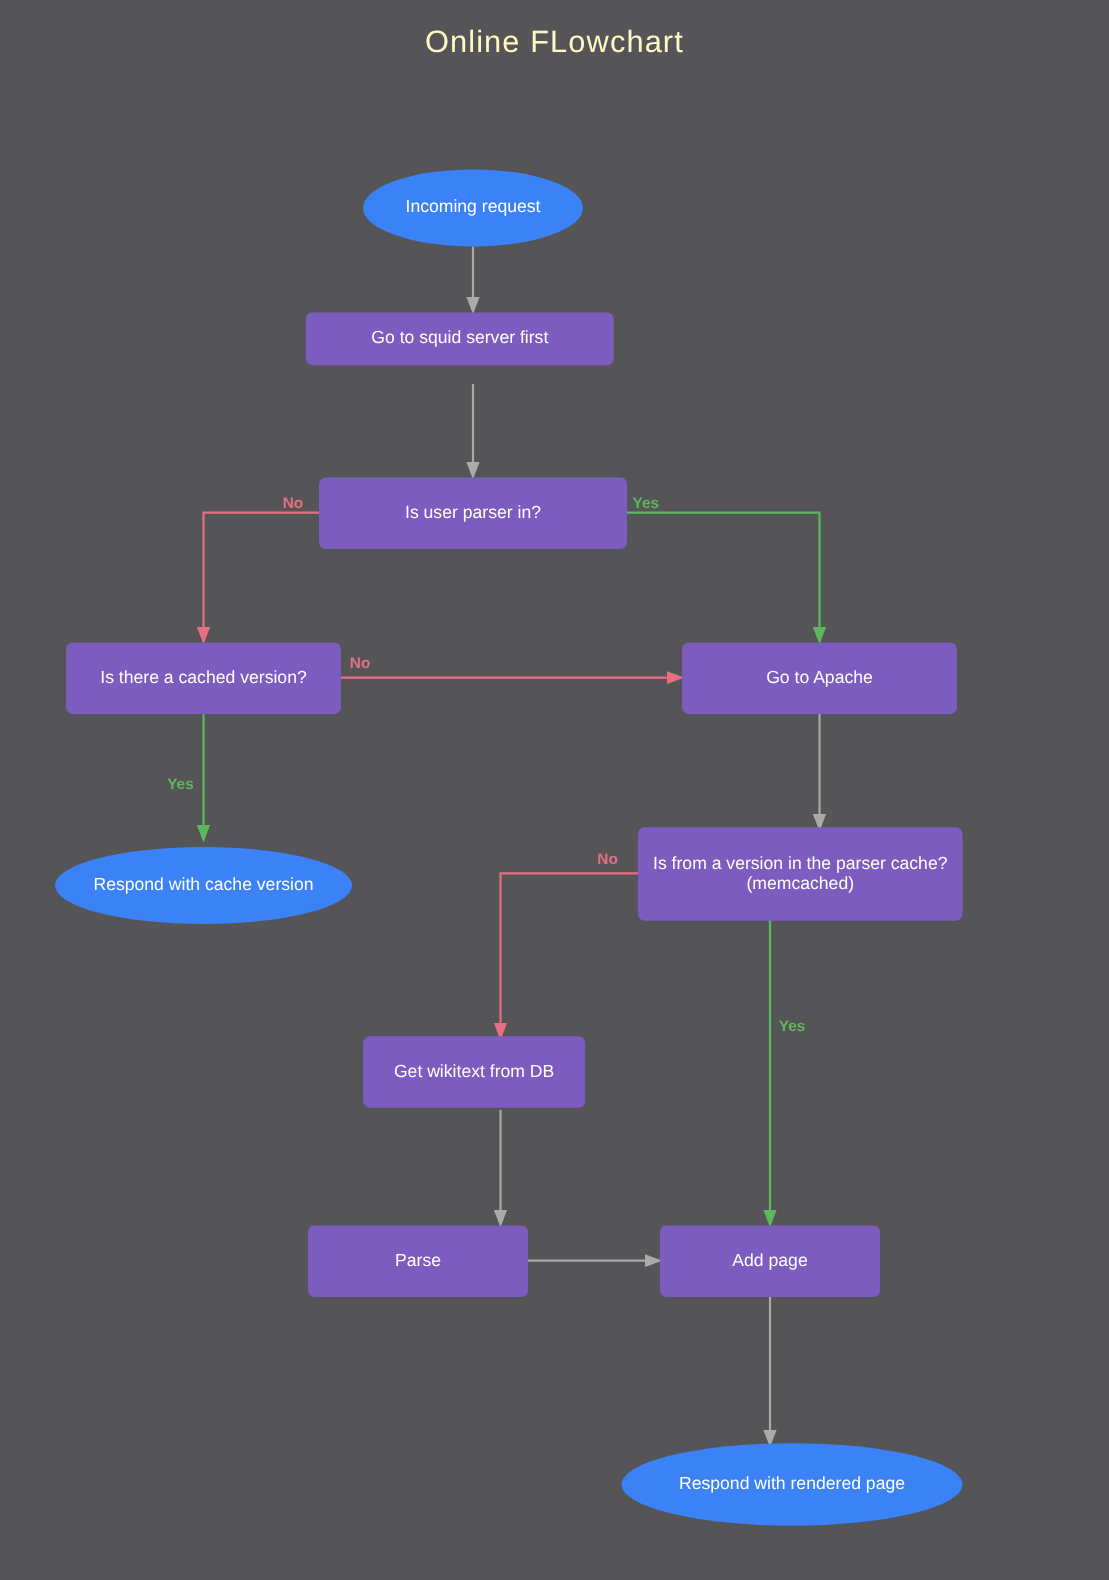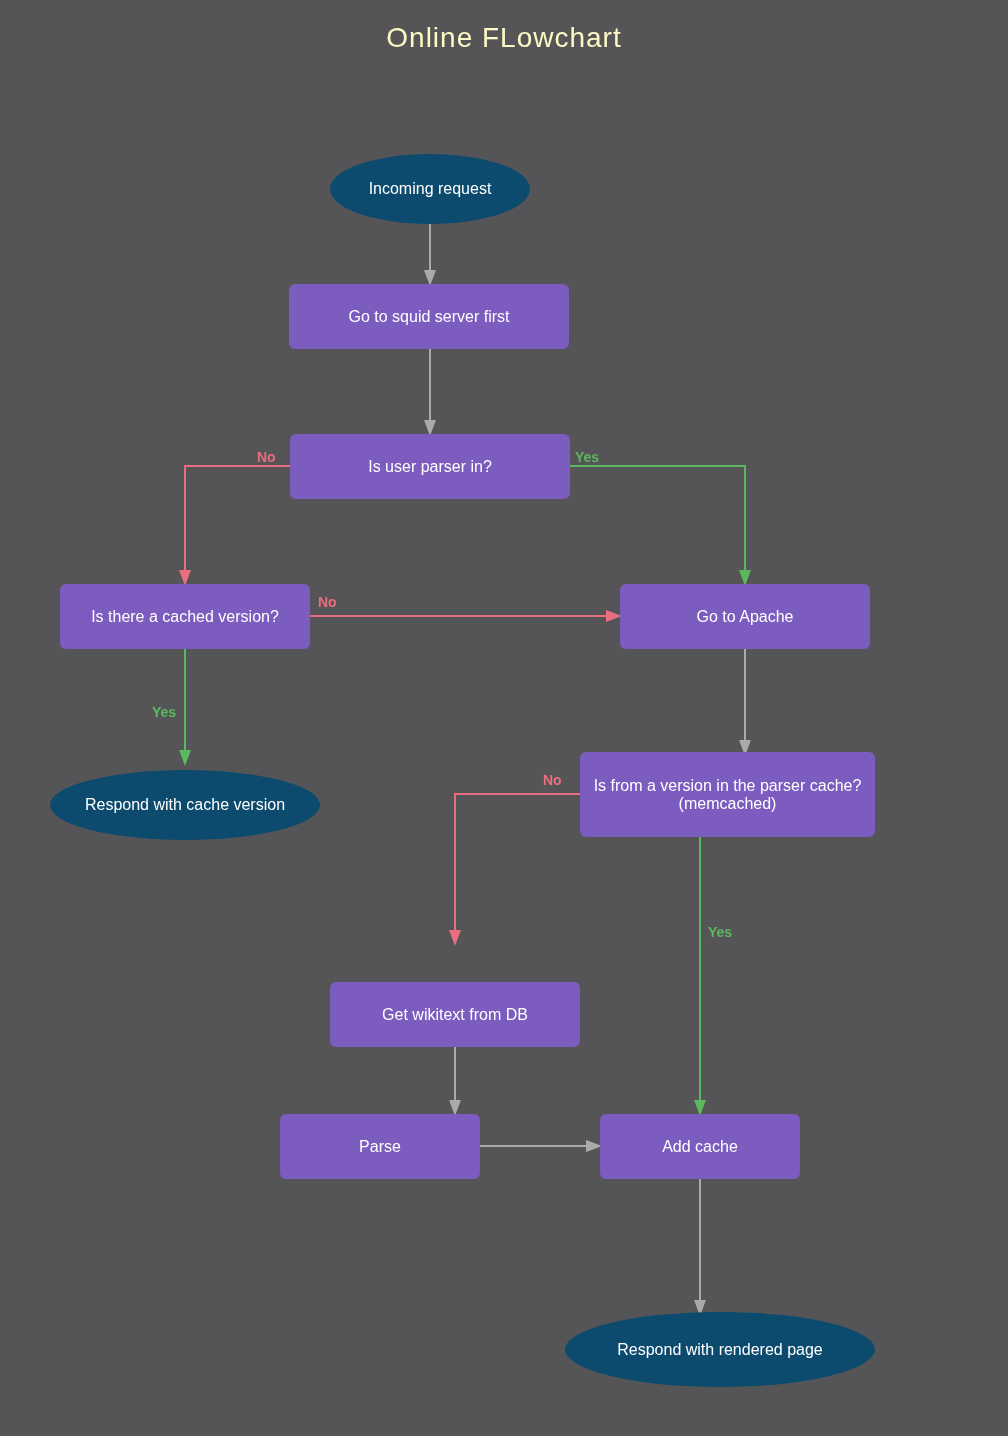--- a/index.html
+++ b/index.html
@@ -32,21 +32,21 @@
       justify-content: center;
       text-align: center;
       color: #ffffff;
       font-size: 16px;
     }
     .rect {
       background-color: #7c5cbf;
       border-radius: 6px;
     }
     .ellipse {
-      background-color: #0c4a6e;
+      background-color: #3b82f6;
       border-radius: 50%;
     }
     
     .arrows-svg {
       position: absolute;
       top: 0;
       left: 0;
       width: 1008px;
       height: 1380px;
       pointer-events: none;
@@ -108,21 +108,21 @@
 
     <line class="arrow-line arrow-gray" x1="480" y1="1092" x2="598" y2="1092" marker-end="url(#arrowGray)"></line>
 
     <line class="arrow-line arrow-gray" x1="700" y1="1125" x2="700" y2="1258" marker-end="url(#arrowGray)"></line>
   </svg>
 
   <div class="node ellipse" style="left:330px; top:100px; width:200px; height:70px;">
     <span>Incoming request</span>
   </div>
 
-  <div class="node rect" style="left:289px; top:230px; width:280px; height:65px;">
+  <div class="node rect" style="left:278px; top:230px; width:280px; height:48px;">
     <span>Go to squid server first</span>
   </div>
 
   <div class="node rect" style="left:290px; top:380px; width:280px; height:65px;">
     <span>Is user parser in?</span>
   </div>
 
   <div class="node rect" style="left:60px; top:530px; width:250px; height:65px;">
     <span>Is there a cached version?</span>
   </div>
@@ -132,30 +132,30 @@
   </div>
 
   <div class="node ellipse" style="left:50px; top:716px; width:270px; height:70px;text-align:right;">
     <span>Respond with cache version</span>
   </div>
 
   <div class="node rect" style="left:580px; top:698px; width:295px; height:85px; padding: 8px;">
     <span>Is from a version in the parser cache? (memcached)</span>
   </div>
 
-  <div class="node rect" style="left:330px; top:888px; width:250px; height:65px;margin-top:40px;">
+  <div class="node rect" style="left:330px; top:888px; width:202px; height:65px;">
     <span>Get wikitext from DB</span>
   </div>
 
   <div class="node rect" style="left:280px; top:1060px; width:200px; height:65px;">
     <span>Parse</span>
   </div>
 
   <div class="node rect" style="left:600px; top:1060px; width:200px; height:65px;">
-    <span>Add cache</span>
+    <span>Add page</span>
   </div>
 
   <div class="node ellipse" style="left:565px; top:1258px; width:310px; height:75px;">
     <span>Respond with rendered page</span>
   </div>
 
   <span class="label-text label-no" style="left:257px; top:395px;">No</span>
   <span class="label-text label-yes" style="left:575px; top:395px;">Yes</span>
   <span class="label-text label-no" style="left:318px; top:540px;">No</span>
   <span class="label-text label-yes" style="left:152px; top:650px;">Yes</span>

